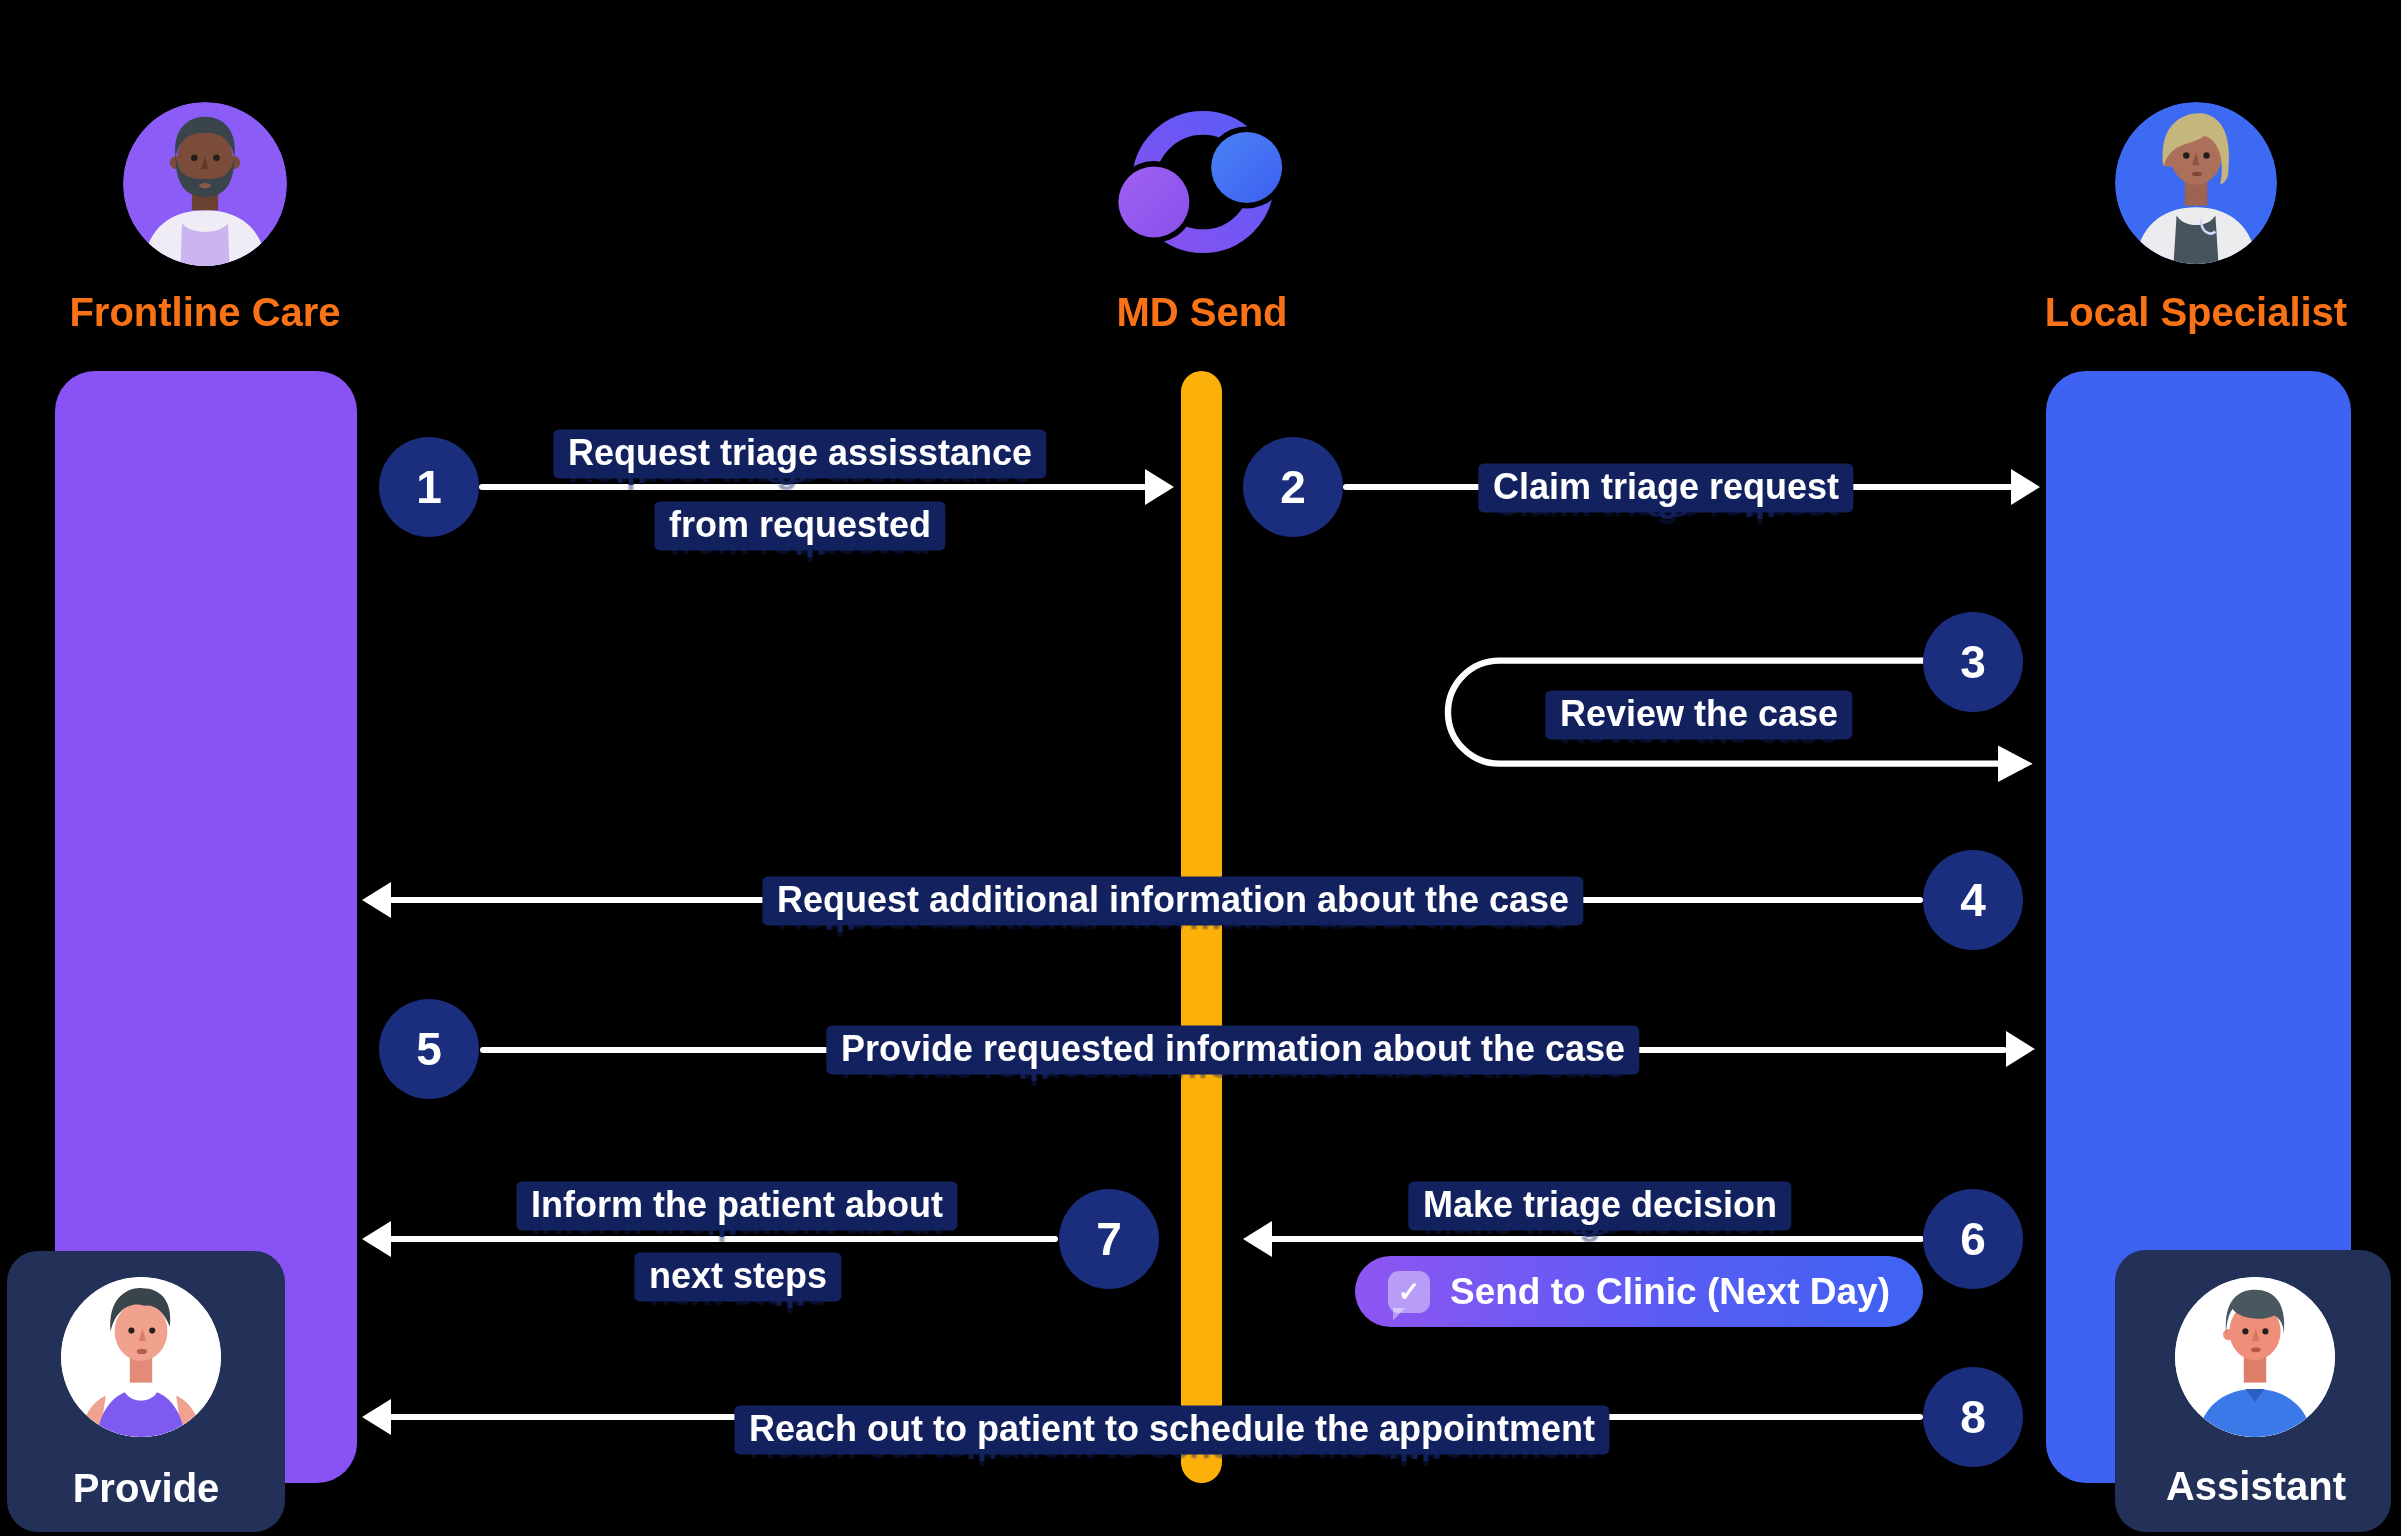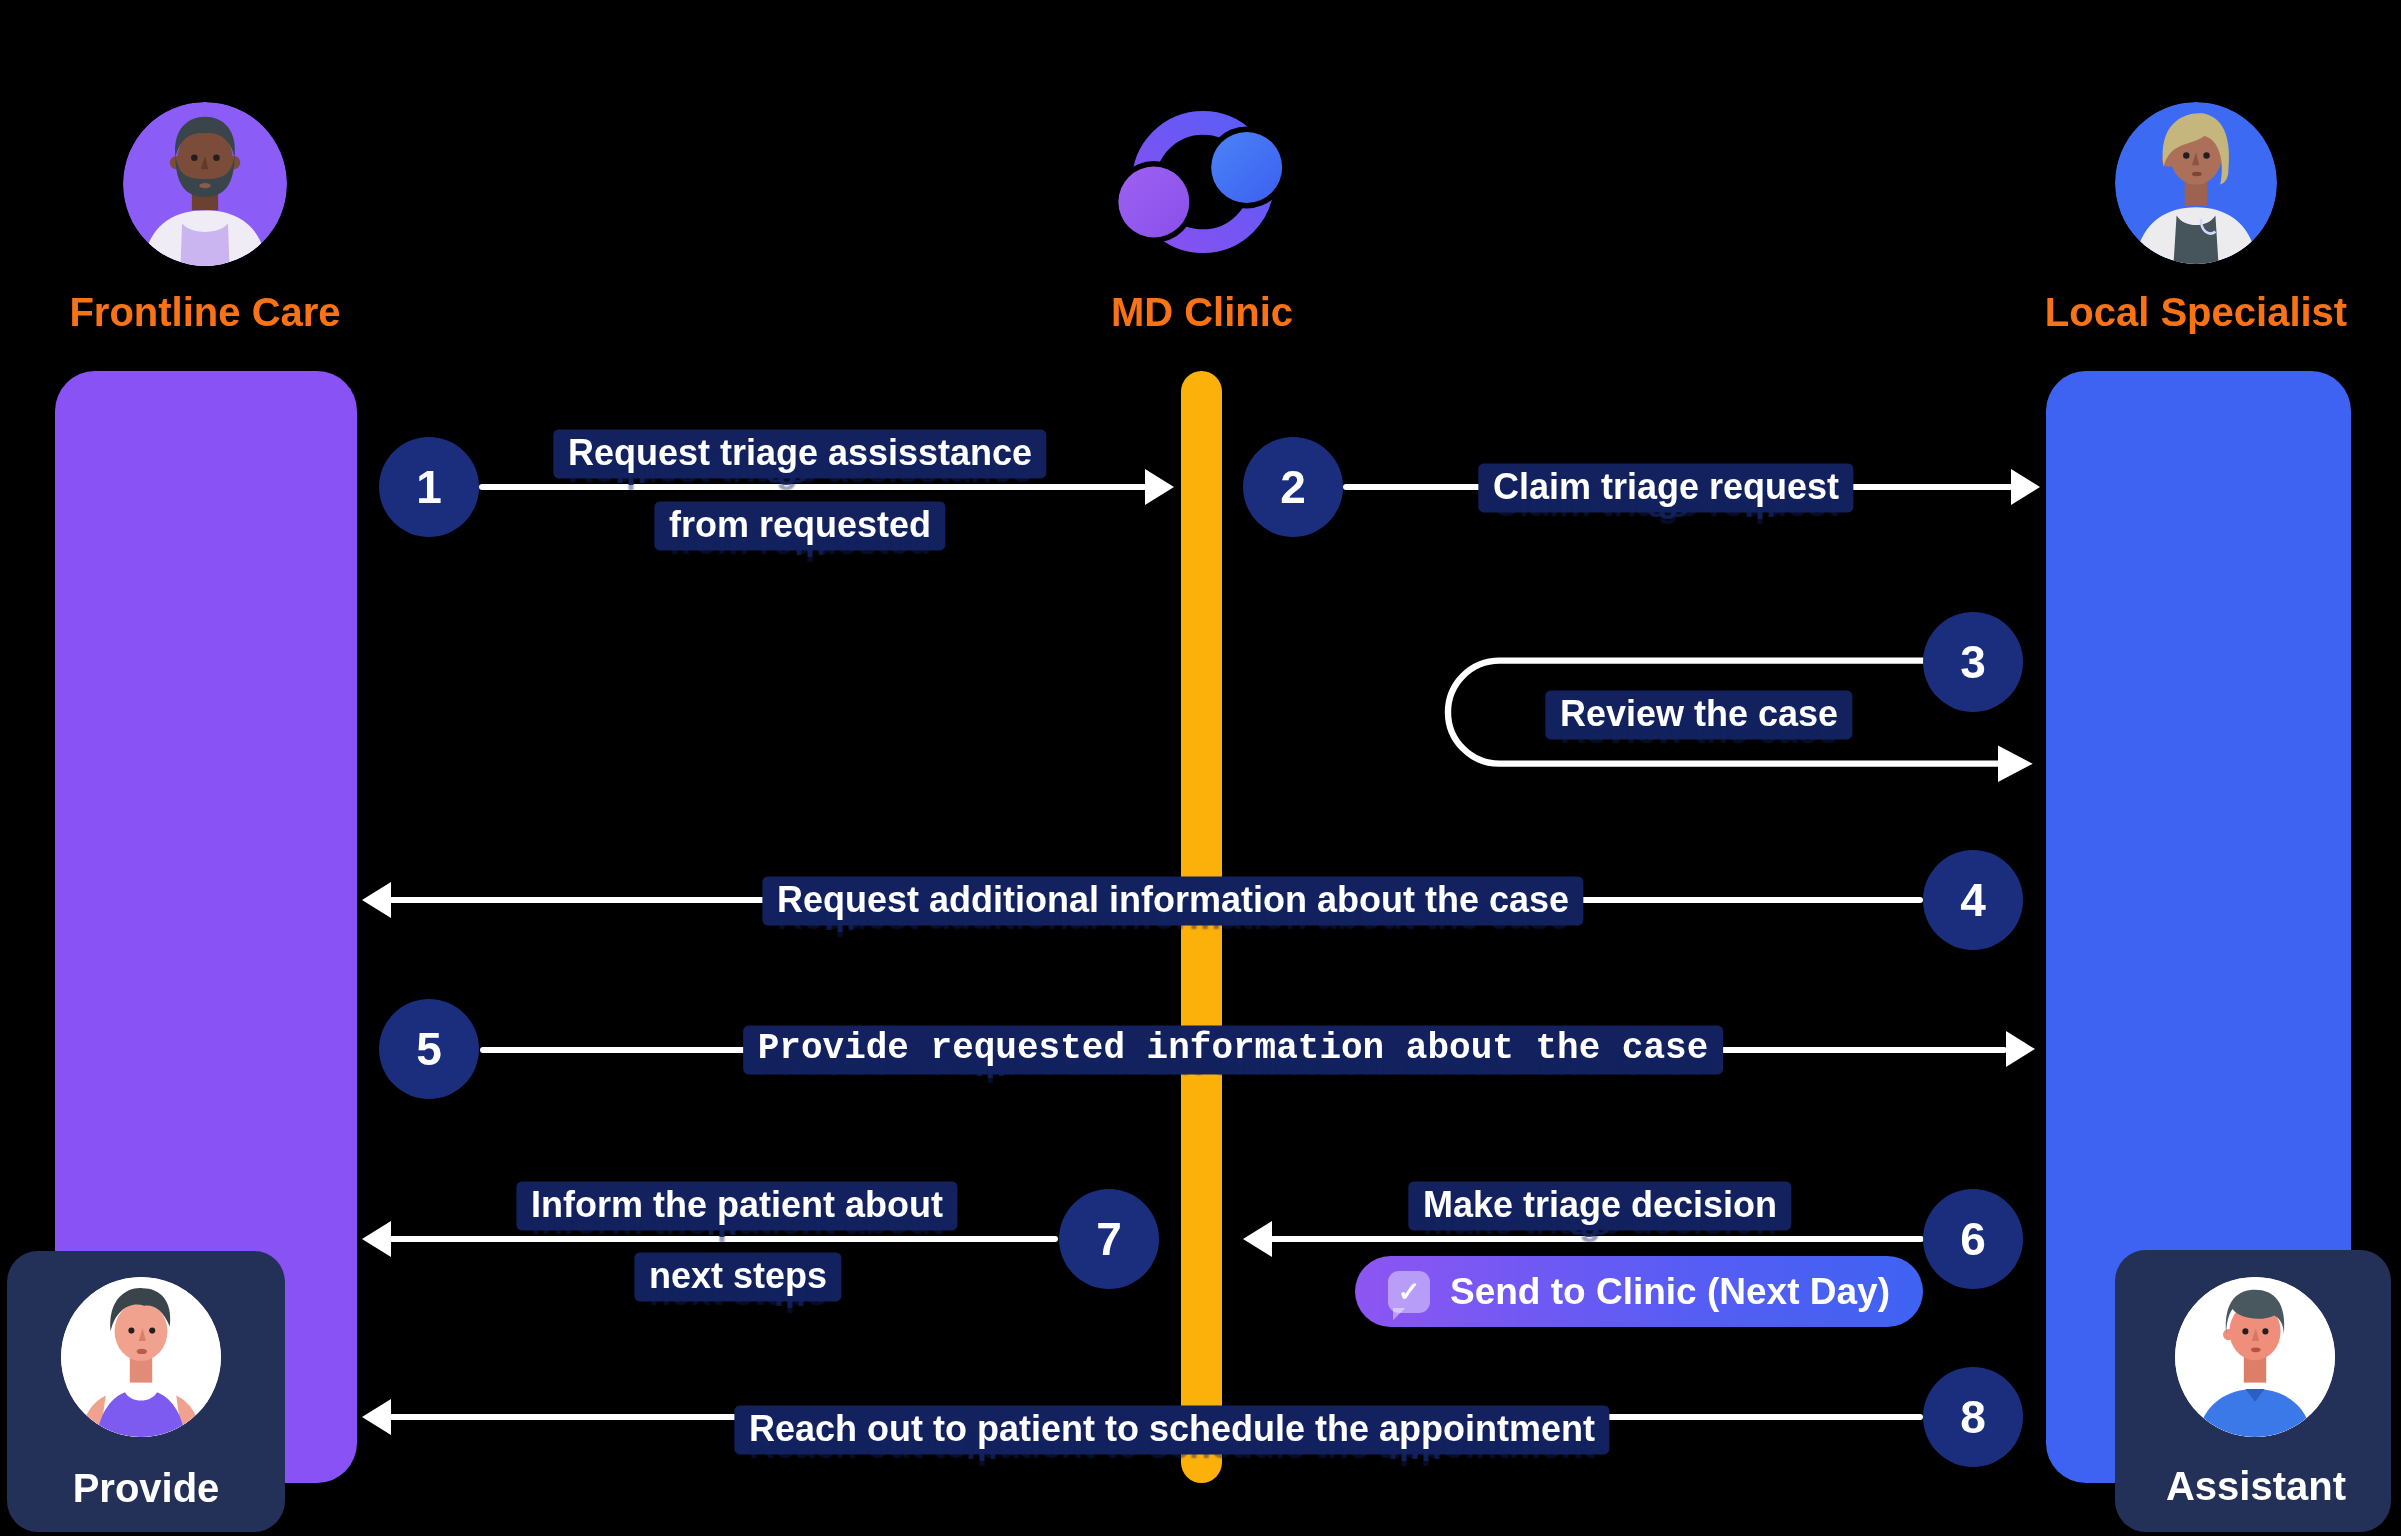--- a/index.html
+++ b/index.html
@@ -115,21 +115,21 @@
         <stop offset="0" stop-color="#9D62F2"></stop>
           <stop offset="1" stop-color="#8A4FEA"></stop>
       </linearGradient>
     </defs>
     <circle cx="100" cy="100" r="65" fill="none" stroke="url(#ringGrad)" stroke-width="26"></circle>
     <circle cx="148" cy="84" r="45" fill="#000"></circle>
     <circle cx="46" cy="122" r="45" fill="#000"></circle>
     <circle cx="148" cy="84" r="39" fill="url(#blueGrad)"></circle>
     <circle cx="46" cy="122" r="39" fill="url(#purpGrad)"></circle>
   </svg>
-  <div class="actor-label" style="left:1202px;top:290px;">MD Clinic</div>
+  <div class="actor-label" style="left:1202px;top:290px;">MD Send</div>
 
   <div class="avatar-circle" style="left:2115px;top:102px;width:162px;height:162px;">
     <svg viewBox="0 0 100 100">
       <defs>
           <clipPath id="c2">
             <circle cx="50" cy="50" r="50"></circle>
           </clipPath>
         </defs>
       <g clip-path="url(#c2)">
         <rect width="100" height="100" fill="#3D6AF2"></rect>
@@ -172,21 +172,21 @@
   <div class="msg" style="left:1699px;top:714px;"><span class="halo">Review the case</span></div>
 
   <div class="h-line" style="left:389px;top:897px;width:1534px;"></div>
   <div class="head left" style="left:362px;top:882px;"></div>
   <div class="num-circle" style="left:1973px;top:900px;">4</div>
   <div class="msg" style="left:1173px;top:900px;"><span class="halo">Request additional information about the case</span></div>
 
   <div class="h-line" style="left:480px;top:1047px;width:1527px;"></div>
   <div class="head right" style="left:2006px;top:1031px;"></div>
   <div class="num-circle" style="left:429px;top:1049px;">5</div>
-  <div class="msg" style="left:1233px;top:1049px;font-family:Liberation Mono, monospace;"><span class="halo">Provide requested information about the case</span></div>
+  <div class="msg" style="left:1233px;top:1049px;"><span class="halo">Provide requested information about the case</span></div>
 
   <div class="h-line" style="left:1270px;top:1236px;width:654px;"></div>
   <div class="head left" style="left:1243px;top:1221px;"></div>
   <div class="num-circle" style="left:1973px;top:1239px;">6</div>
   <div class="msg" style="left:1600px;top:1205px;"><span class="halo">Make triage decision</span></div>
   <div class="badge">
     <span class="badge-check">✓</span>
     <span>Send to Clinic (Next Day)</span>
   </div>
 

